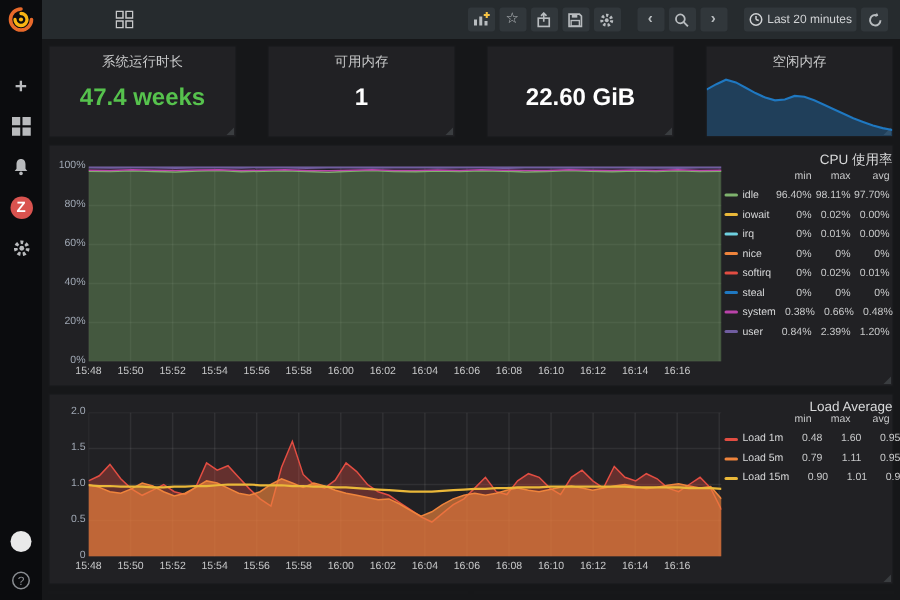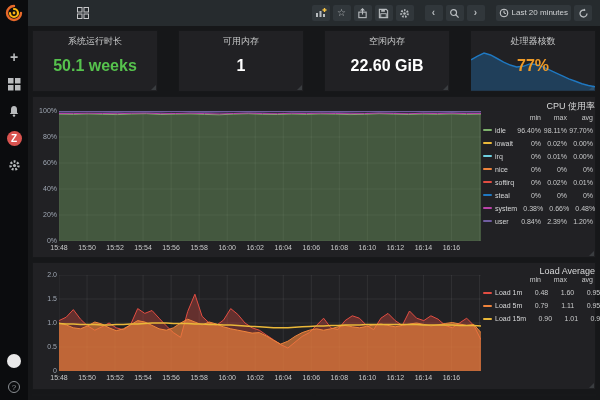--- a/index.html
+++ b/index.html
@@ -189,40 +189,38 @@
         </svg>
       </button>
     </div>
   </header>
 
   <main class="content">
 
     <section class="statrow">
       <div class="panel stat">
         <div class="stat-title">系统运行时长</div>
-        <div class="stat-value" id="v-uptime" style="color: rgb(86, 194, 77);">50.1 weeks</div>
+        <div class="stat-value" id="v-uptime" style="color: rgb(86, 194, 77);">47.4 weeks</div>
         <div class="rsz"></div>
       </div>
       <div class="panel stat">
         <div class="stat-title">可用内存</div>
         <div class="stat-value" id="v-cores" style="color: rgb(255, 255, 255);">1</div>
         <div class="rsz"></div>
       </div>
       <div class="panel stat">
-        <div class="stat-title">空闲内存</div>
         <div class="stat-value" id="v-freemem" style="color: rgb(255, 255, 255);">22.60 GiB</div>
         <div class="rsz"></div>
       </div>
       <div class="panel stat">
         <svg class="spark" id="spark-mem" viewBox="0 0 138 62" preserveAspectRatio="none">
             <polygon points="0.0,29.8 7.3,26.0 14.5,22.9 21.8,24.8 29.1,28.5 36.3,32.2 43.6,35.3 50.8,37.2 58.1,36.6 65.4,34.1 72.6,34.7 79.9,37.2 87.2,40.3 94.4,43.4 101.7,46.5 108.9,49.6 116.2,52.1 123.5,54.6 130.7,56.4 138.0,57.7 138,62 0,62" fill="#1f78c1" fill-opacity="0.35"></polygon>
             <polyline points="0.0,29.8 7.3,26.0 14.5,22.9 21.8,24.8 29.1,28.5 36.3,32.2 43.6,35.3 50.8,37.2 58.1,36.6 65.4,34.1 72.6,34.7 79.9,37.2 87.2,40.3 94.4,43.4 101.7,46.5 108.9,49.6 116.2,52.1 123.5,54.6 130.7,56.4 138.0,57.7" fill="none" stroke="#1f78c1" stroke-width="1.5"></polyline>
           </svg>
-        <div class="stat-title">处理器核数</div>
-        <div class="stat-value" id="v-availmem" style="color: rgb(238, 154, 40);">77%</div>
+        <div class="stat-title">空闲内存</div>
         <div class="rsz"></div>
       </div>
     </section>
 
     <section class="panel chart-panel" style="height:163px;">
       <div class="ptitle">CPU 使用率</div>
       <div class="yaxis" id="cpu-yaxis" style="top: 14px; left: 0px; width: 24px; position: absolute; height: 130px;">
           <span style="top: 126px;">0%</span>
           <span style="top: 100px;">20%</span>
           <span style="top: 74px;">40%</span>

